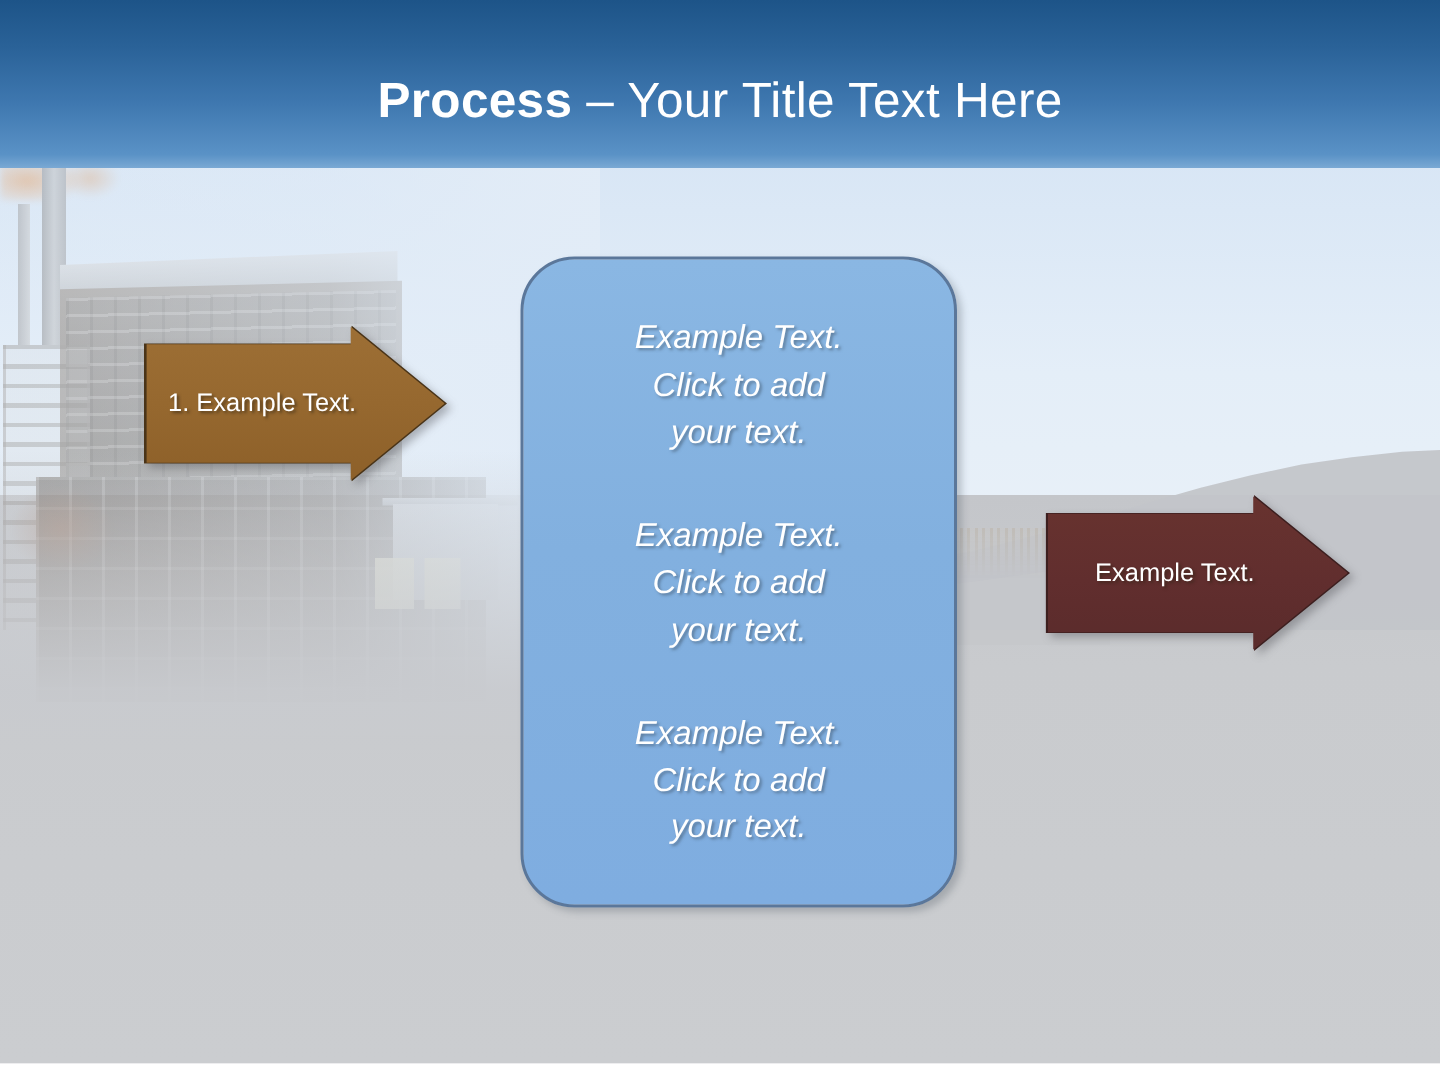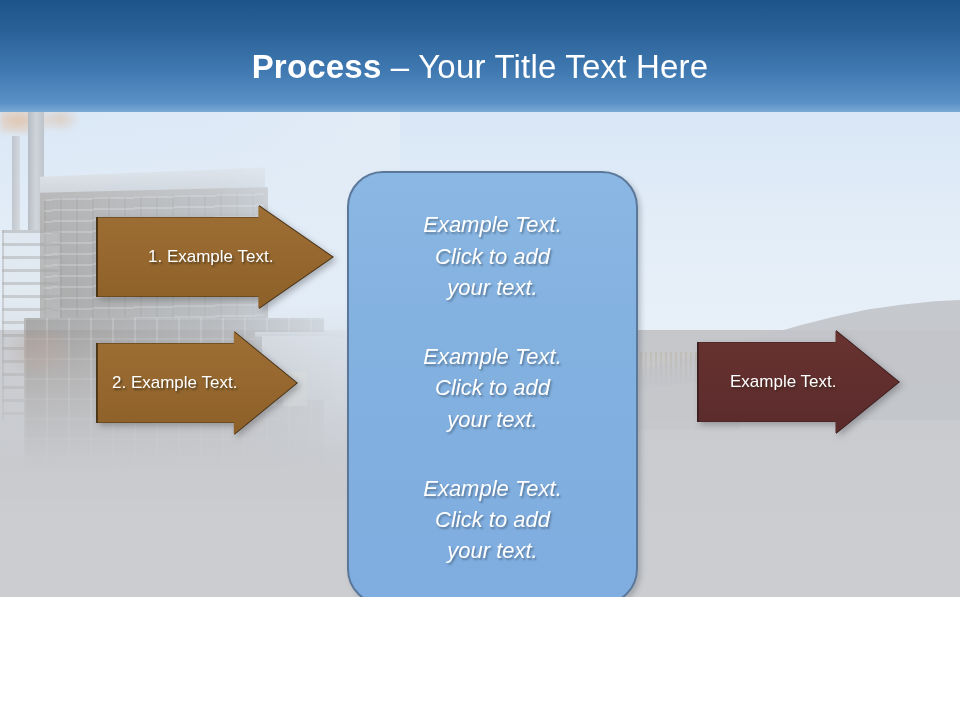--- a/index.html
+++ b/index.html
@@ -3,21 +3,21 @@
 <meta charset="utf-8">
 <style>
   html, body {
     margin: 0;
     padding: 0;
     background: #ffffff;
   }
   #slide {
     position: relative;
     width: 960px;
-    height: 597px;
+    height: 709px;
     overflow: hidden;
     font-family: "Liberation Sans", sans-serif;
     background: #c9cbce;
   }
 
   
   .bg-layer { position: absolute; inset: 0; }
 
   .bg-sky {
     position: absolute;
@@ -198,21 +198,21 @@
   }
   .arrow-label {
     position: relative;
     color: #ffffff;
     font-size: 17px;
     white-space: nowrap;
     text-shadow: 1.5px 1.5px 2px rgba(45,35,20,.6);
     z-index: 2;
   }
 
-  .arrow-1 { left: 96px; top: 205px;  width: 202px; height: 104px; padding-left: 36px; }
+  .arrow-1 { left: 96px; top: 217px;  width: 202px; height: 104px; }
   .arrow-2 { left: 96px; top: 331px;  width: 202px; height: 104px; }
   .arrow-3 { left: 96px; top: 457px;  width: 202px; height: 104px; }
   .arrow-1 .arrow-label, .arrow-2 .arrow-label, .arrow-3 .arrow-label { margin-left: 16px; }
 
   .arrow-4 { left: 697px; top: 330px; width: 203px; height: 104px; }
   .arrow-4 .arrow-label { margin-left: 33px; }
 </style>
 </head>
 <body>
 
@@ -252,25 +252,20 @@
   <div class="header-title">
     <span class="t-bold">Process</span><span class="t-light"> – Your Title Text Here</span>
   </div>
 
   <div class="arrow arrow-1">
     <div class="arrow-shape arrow-border"></div>
     <div class="arrow-shape arrow-fill"></div>
     <span class="arrow-label">1. Example Text.</span>
   </div>
 
-  <div class="arrow arrow-2">
-    <div class="arrow-shape arrow-border"></div>
-    <div class="arrow-shape arrow-fill"></div>
-    <span class="arrow-label">2. Example Text.</span>
-  </div>
 
 
   <div class="center-box">
     <div class="center-para">Example Text.
 Click  to add
 your text.</div>
     <div class="center-para">Example Text.
 Click  to add
 your text.</div>
     <div class="center-para">Example Text.

